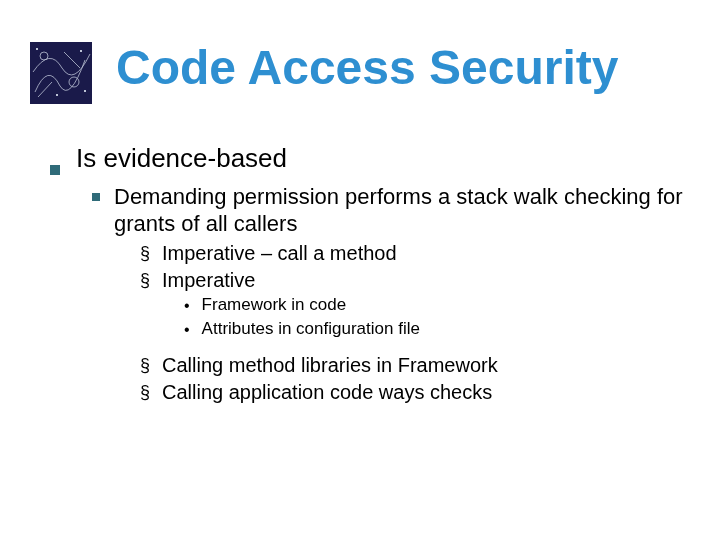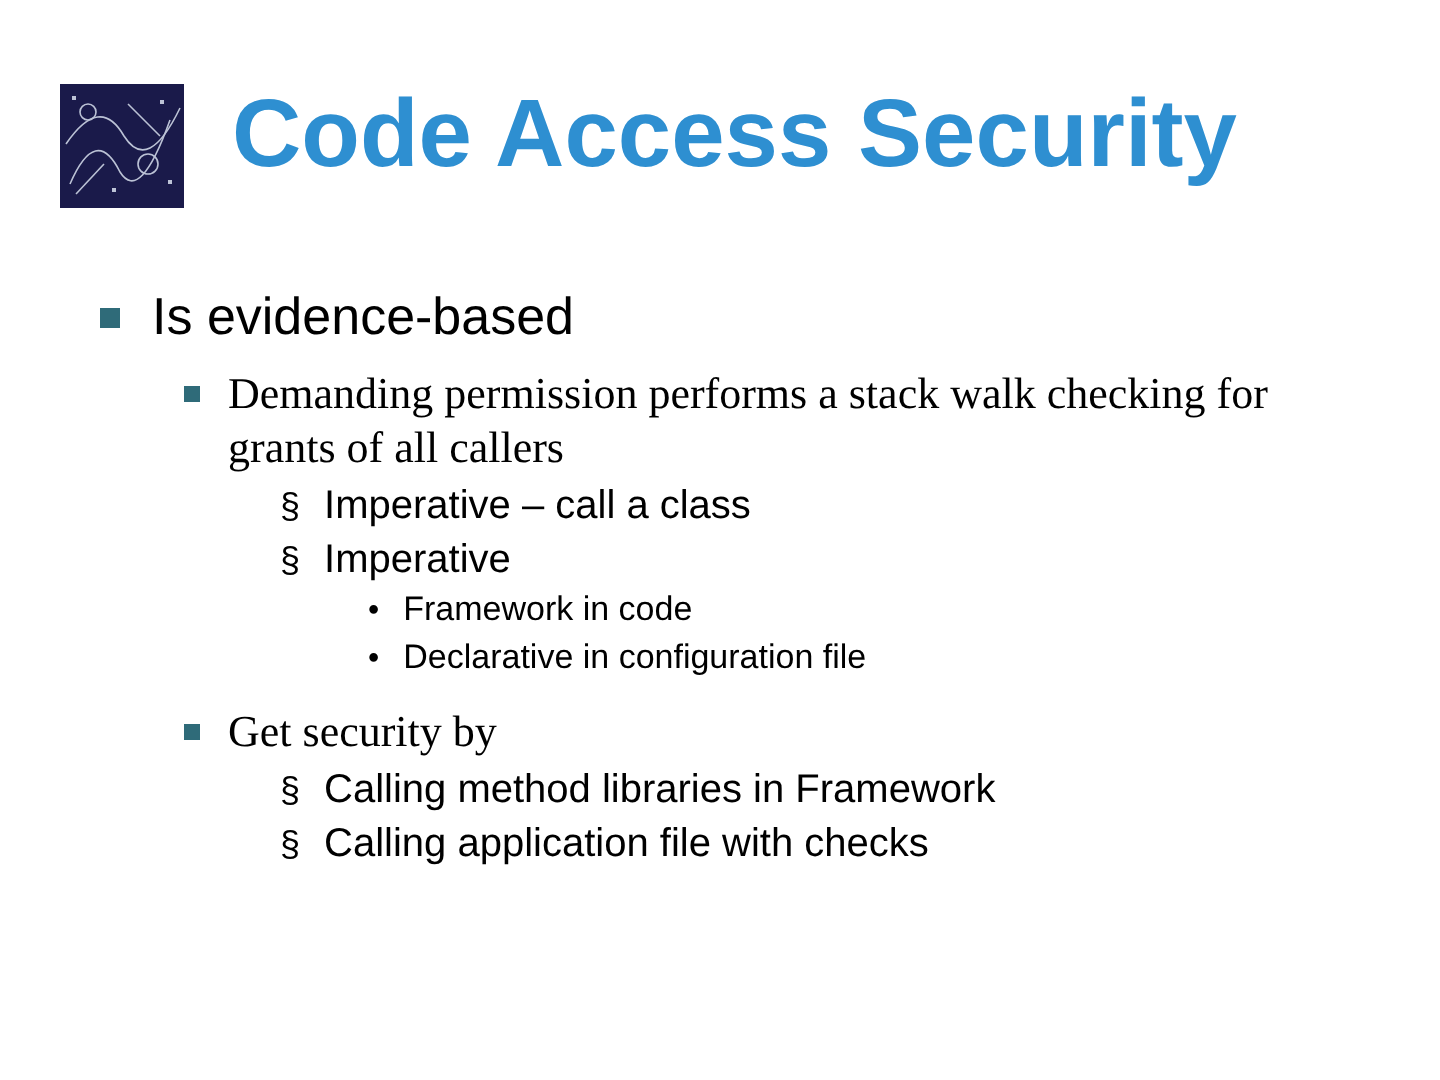--- a/index.html
+++ b/index.html
@@ -38,33 +38,32 @@
   }
   .content {
     position: absolute;
     left: 50px;
     top: 142px;
     width: 640px;
     font-family: Verdana, Geneva, sans-serif;
   }
   .l1 {
     display: flex;
-    align-items: flex-start;
+    align-items: flex-end;
     font-size: 26px;
     line-height: 1.25;
     margin-bottom: 2px;
   }
   .l2 {
     display: flex;
     align-items: flex-start;
     font-size: 22px;
     line-height: 1.25;
     margin-left: 42px;
     margin-bottom: 2px;
-    font-family: Liberation Serif, serif;
   }
   .l3 {
     display: flex;
     align-items: flex-start;
     font-size: 20px;
     line-height: 1.3;
     margin-left: 90px;
     margin-bottom: 1px;
   }
   .l4 {
@@ -133,49 +132,45 @@
     <div class="gap-sm"></div>
 
     <div class="l2">
       <span class="bullet-sq"></span>
       <span class="txt">Demanding permission performs a stack walk checking for grants of all callers</span>
     </div>
 
 
     <div class="l3">
       <span class="bullet-glyph">§</span>
-      <span class="txt">Imperative – call a class</span>
+      <span class="txt">Imperative – call a method</span>
     </div>
 
     <div class="l3">
       <span class="bullet-glyph">§</span>
       <span class="txt">Imperative</span>
     </div>
 
     <div class="l4">
       <span class="bullet-glyph">•</span>
       <span class="txt">Framework in code</span>
     </div>
 
     <div class="l4">
       <span class="bullet-glyph">•</span>
-      <span class="txt">Declarative in configuration file</span>
+      <span class="txt">Attributes in configuration file</span>
     </div>
 
     <div class="gap-md"></div>
 
-    <div class="l2">
-      <span class="bullet-sq"></span>
-      <span class="txt">Get security by</span>
-    </div>
 
     <div class="l3">
       <span class="bullet-glyph">§</span>
       <span class="txt">Calling method libraries in Framework</span>
     </div>
 
     <div class="l3">
       <span class="bullet-glyph">§</span>
-      <span class="txt">Calling application file with checks</span>
+      <span class="txt">Calling application code ways checks</span>
     </div>
 
   </div>
 </div>
 
 </body></html>

